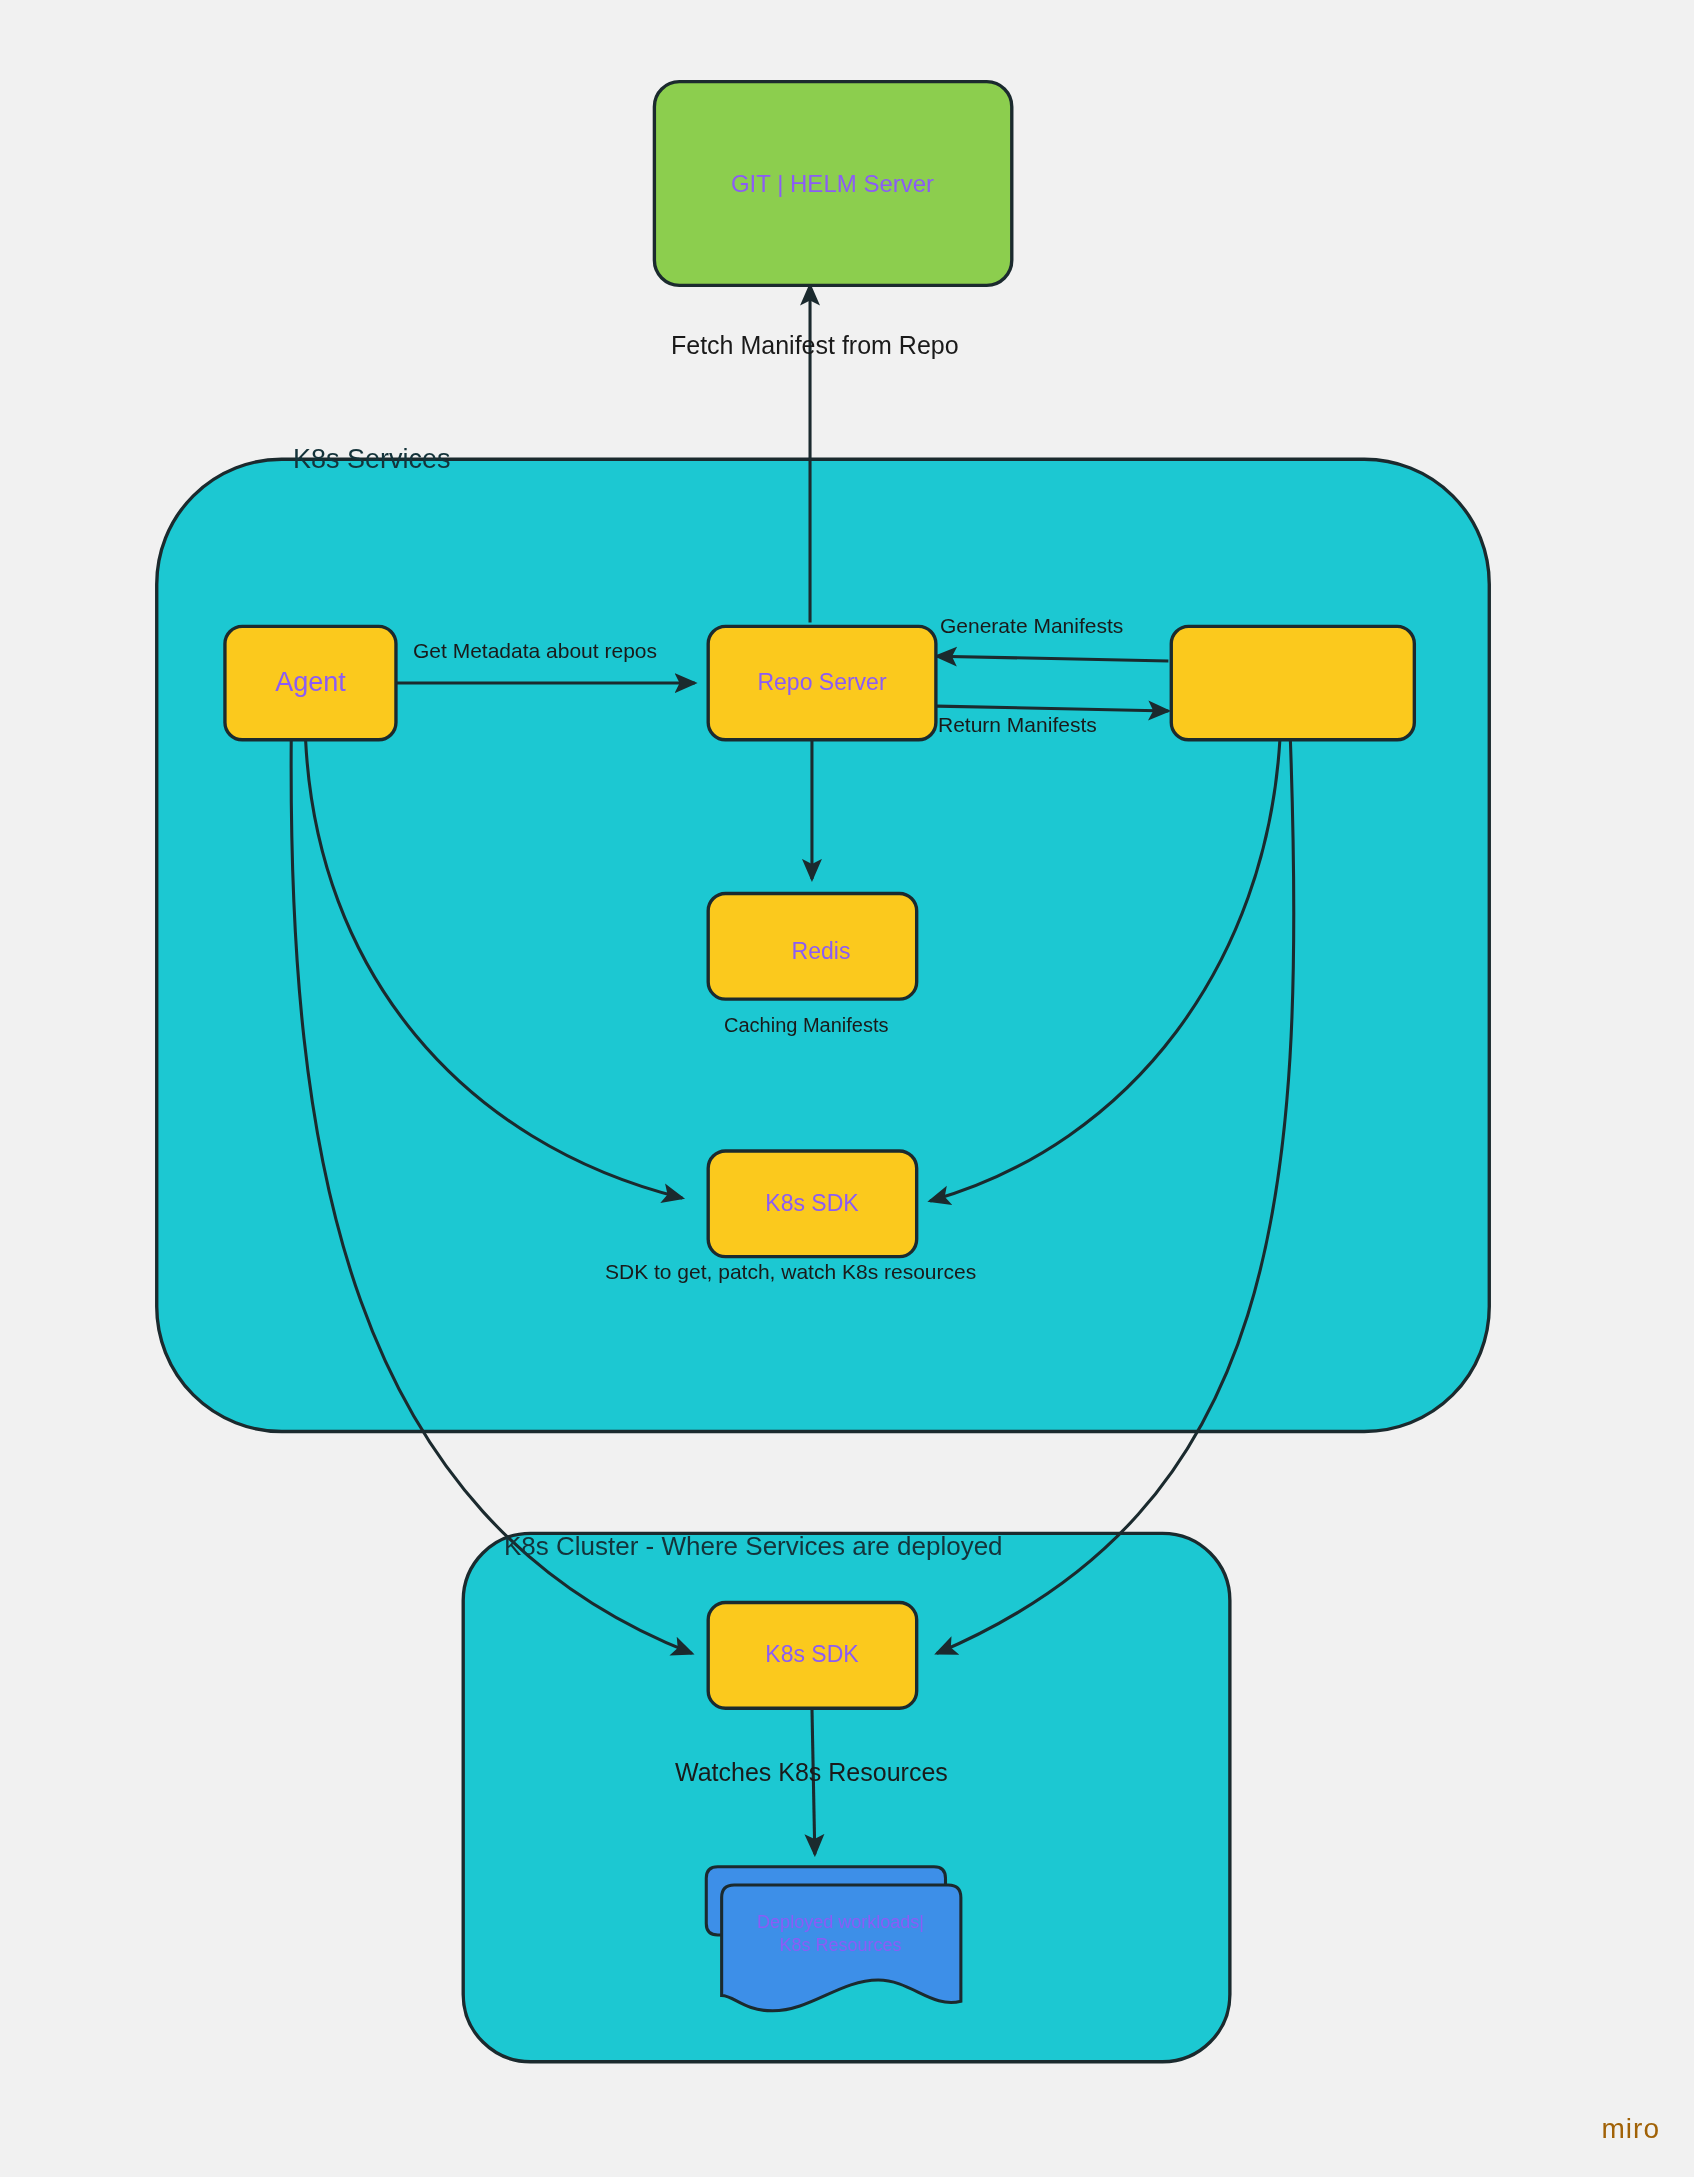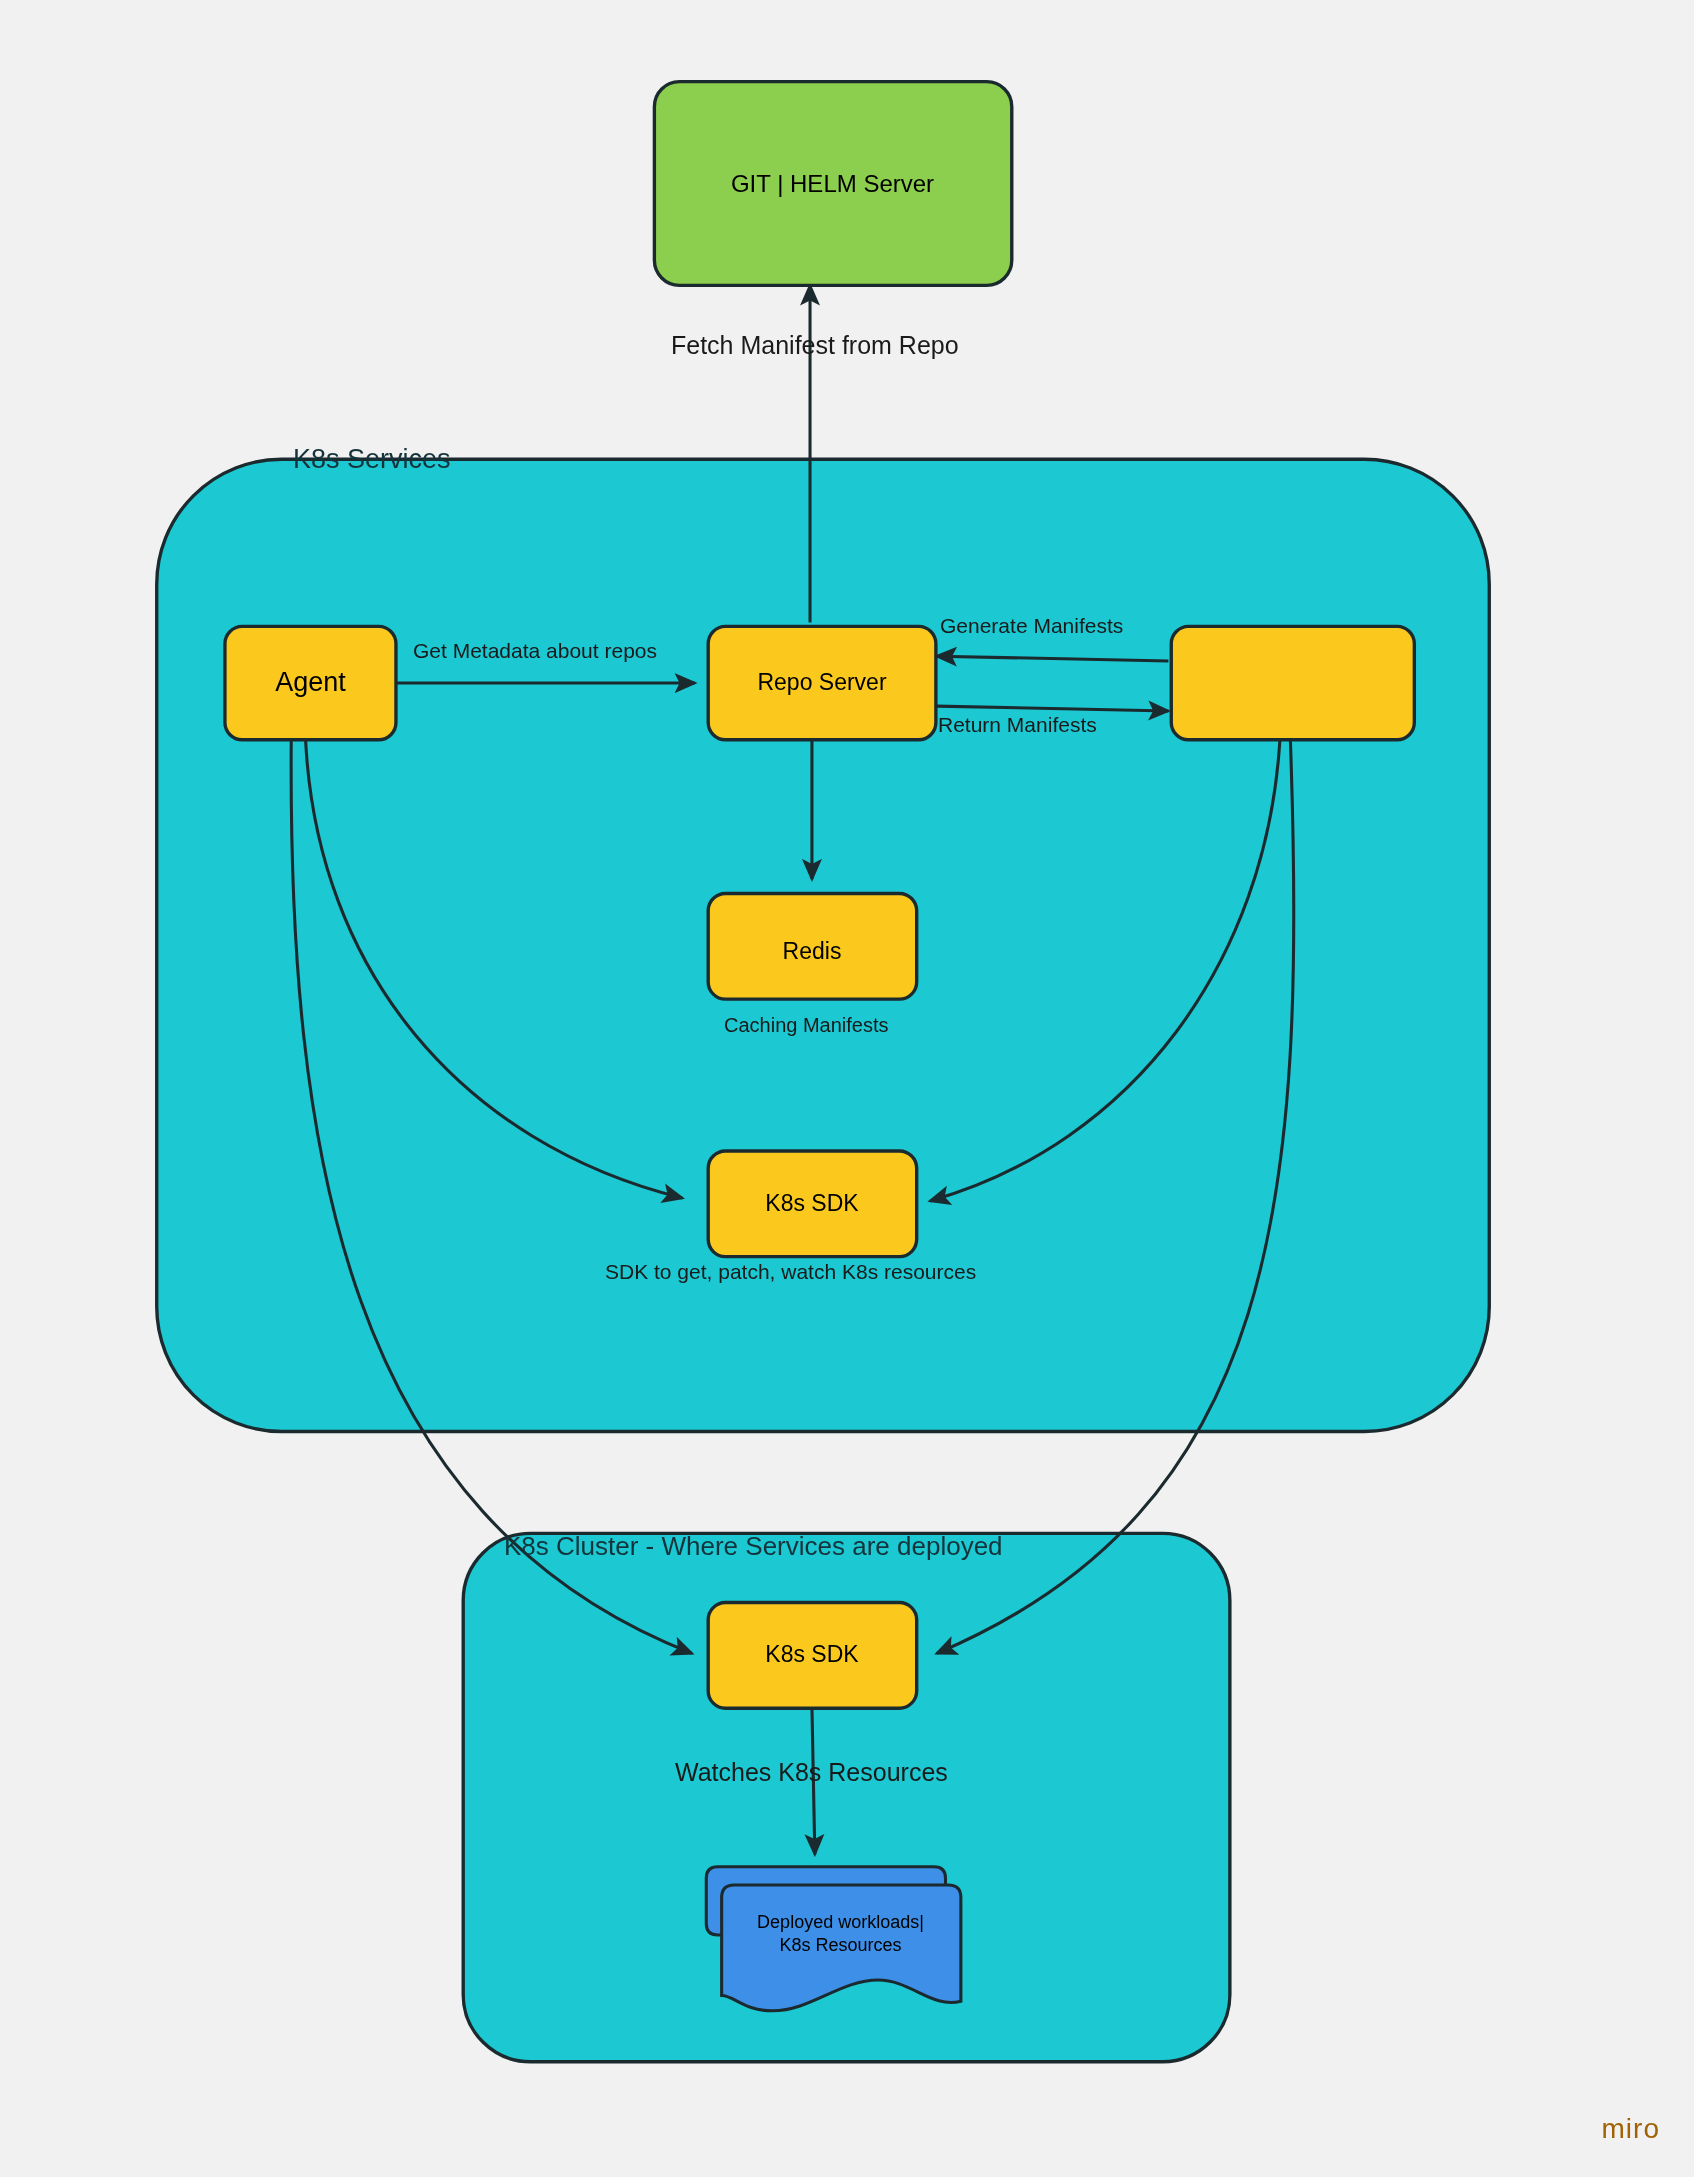--- a/index.html
+++ b/index.html
@@ -8,21 +8,21 @@
     font-family:"Liberation Sans", sans-serif;
     overflow:hidden;
     position:relative;
   }
   #stage{position:relative;width:1695px;height:2178px;background:#f1f1f1;}
   #diagram{position:absolute;left:0;top:0;width:1695px;height:2178px;}
   .node-label{
     position:absolute;
     display:flex;align-items:center;justify-content:center;
     text-align:left;
-    color:#000000;
+    color:#8b5cf6;
     pointer-events:none;
     line-height:1.3;
   }
   .edge-label{
     position:absolute;
     color:#1a1a1a;
     white-space:nowrap;
     text-align:center;
     pointer-events:none;
   }
@@ -103,21 +103,21 @@
              L 751 1975 Z" fill="#3D8FE8" stroke="#1b2a2e" stroke-width="3.2"></path>
   </svg>
 
   <div class="node-label" style="left:654px;top:82px;width:357px;height:204px;font-size:24px;">GIT | HELM Server</div>
 
   <div class="node-label" style="left:225px;top:626px;width:171px;height:113px;font-size:27px;">Agent</div>
 
   <div class="node-label" style="left:708px;top:626px;width:228px;height:113px;font-size:23px;">Repo Server</div>
 
 
-  <div class="node-label" style="left:708px;top:893px;width:208px;height:118px;font-size:23px;">Redis</div>
+  <div class="node-label" style="left:708px;top:893px;width:208px;height:118px;font-size:23px;padding-left:9px;">Redis</div>
 
   <div class="node-label" style="left:708px;top:1151px;width:208px;height:106px;font-size:23px;">K8s SDK</div>
 
   <div class="node-label" style="left:708px;top:1602px;width:208px;height:106px;font-size:23px;">K8s SDK</div>
 
   <div class="node-label" style="left:721px;top:1891px;width:239px;height:86px;font-size:18px;flex-direction:column;">
     <span>Deployed workloads|</span>
     <span>K8s Resources</span>
   </div>
 

